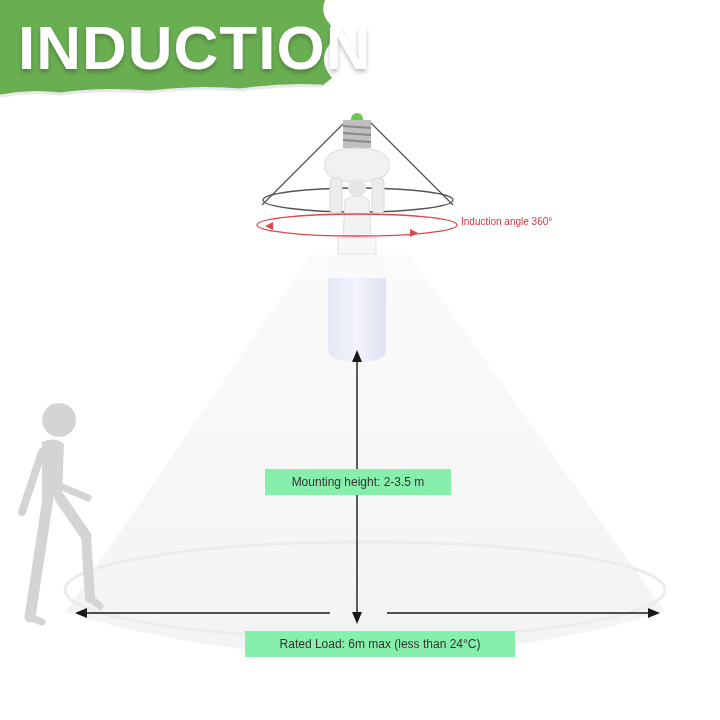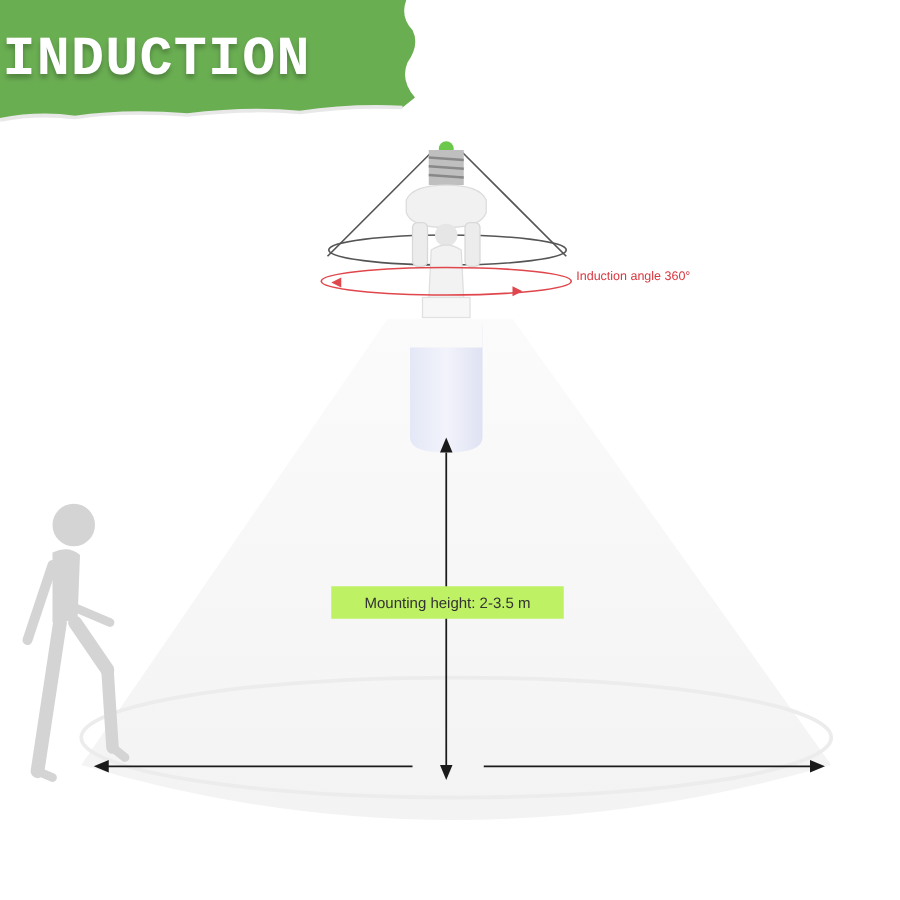--- a/index.html
+++ b/index.html
@@ -4,27 +4,27 @@
 <style>
   html, body { margin: 0; padding: 0; background: #ffffff; }
   #stage {
     position: relative; width: 720px; height: 720px; overflow: hidden;
     background: #ffffff; font-family: "Liberation Sans", sans-serif;
   }
   #banner {
     position: absolute; left: 0; top: 0; width: 340px; height: 100px;
   }
   #banner-text {
-    position: absolute; left: 2px; top: 14px; font-family: Liberation Mono, monospace;
-    font-weight: bold; font-size: 44px; letter-spacing: 1px; color: #ffffff;
+    position: absolute; left: 18px; top: 14px; font-family: Liberation Sans, sans-serif;
+    font-weight: bold; font-size: 62px; letter-spacing: 1px; color: #ffffff;
     text-shadow: 0 3px 4px rgba(0,0,0,0.25); line-height: 68px;
   }
   #diagram { position: absolute; left: 0; top: 0; width: 720px; height: 720px; }
   .label-box {
-    position: absolute; background: #bef264; color: #333333;
+    position: absolute; background: #86efac; color: #333333;
     font-size: 12px; text-align: center;
   }
   #mount-label { left: 265px; top: 469px; width: 186px; height: 26px; line-height: 26px; }
   #load-label { left: 245px; top: 631px; width: 270px; height: 26px; line-height: 26px; }
   #angle-label {
     position: absolute; left: 461px; top: 216px; font-size: 10px; color: #d9363e;
   }
 </style>
 </head>
 <body>
@@ -104,13 +104,14 @@
   </svg>
 
   <svg id="banner" viewBox="0 0 340 100">
     <path d="M0,0 L325,0 Q320,14 330,24 Q336,36 326,50 Q320,64 332,78 L322,86 Q280,84 240,90 Q200,86 150,92 Q100,88 60,94 Q30,90 0,96 Z" fill="#6aae52"></path>
     <path d="M0,96 Q30,90 60,94 Q100,88 150,92 Q200,86 240,90 Q280,84 322,86" fill="none" stroke="#e8e8e8" stroke-width="3"></path>
   </svg>
   <div id="banner-text">INDUCTION</div>
 
   <div id="angle-label">Induction angle 360°</div>
   <div id="mount-label" class="label-box">Mounting height: 2-3.5 m</div>
+  <div id="load-label" class="label-box">Rated Load: 6m max (less than 24°C)</div>
 </div>
 
 </body></html>

